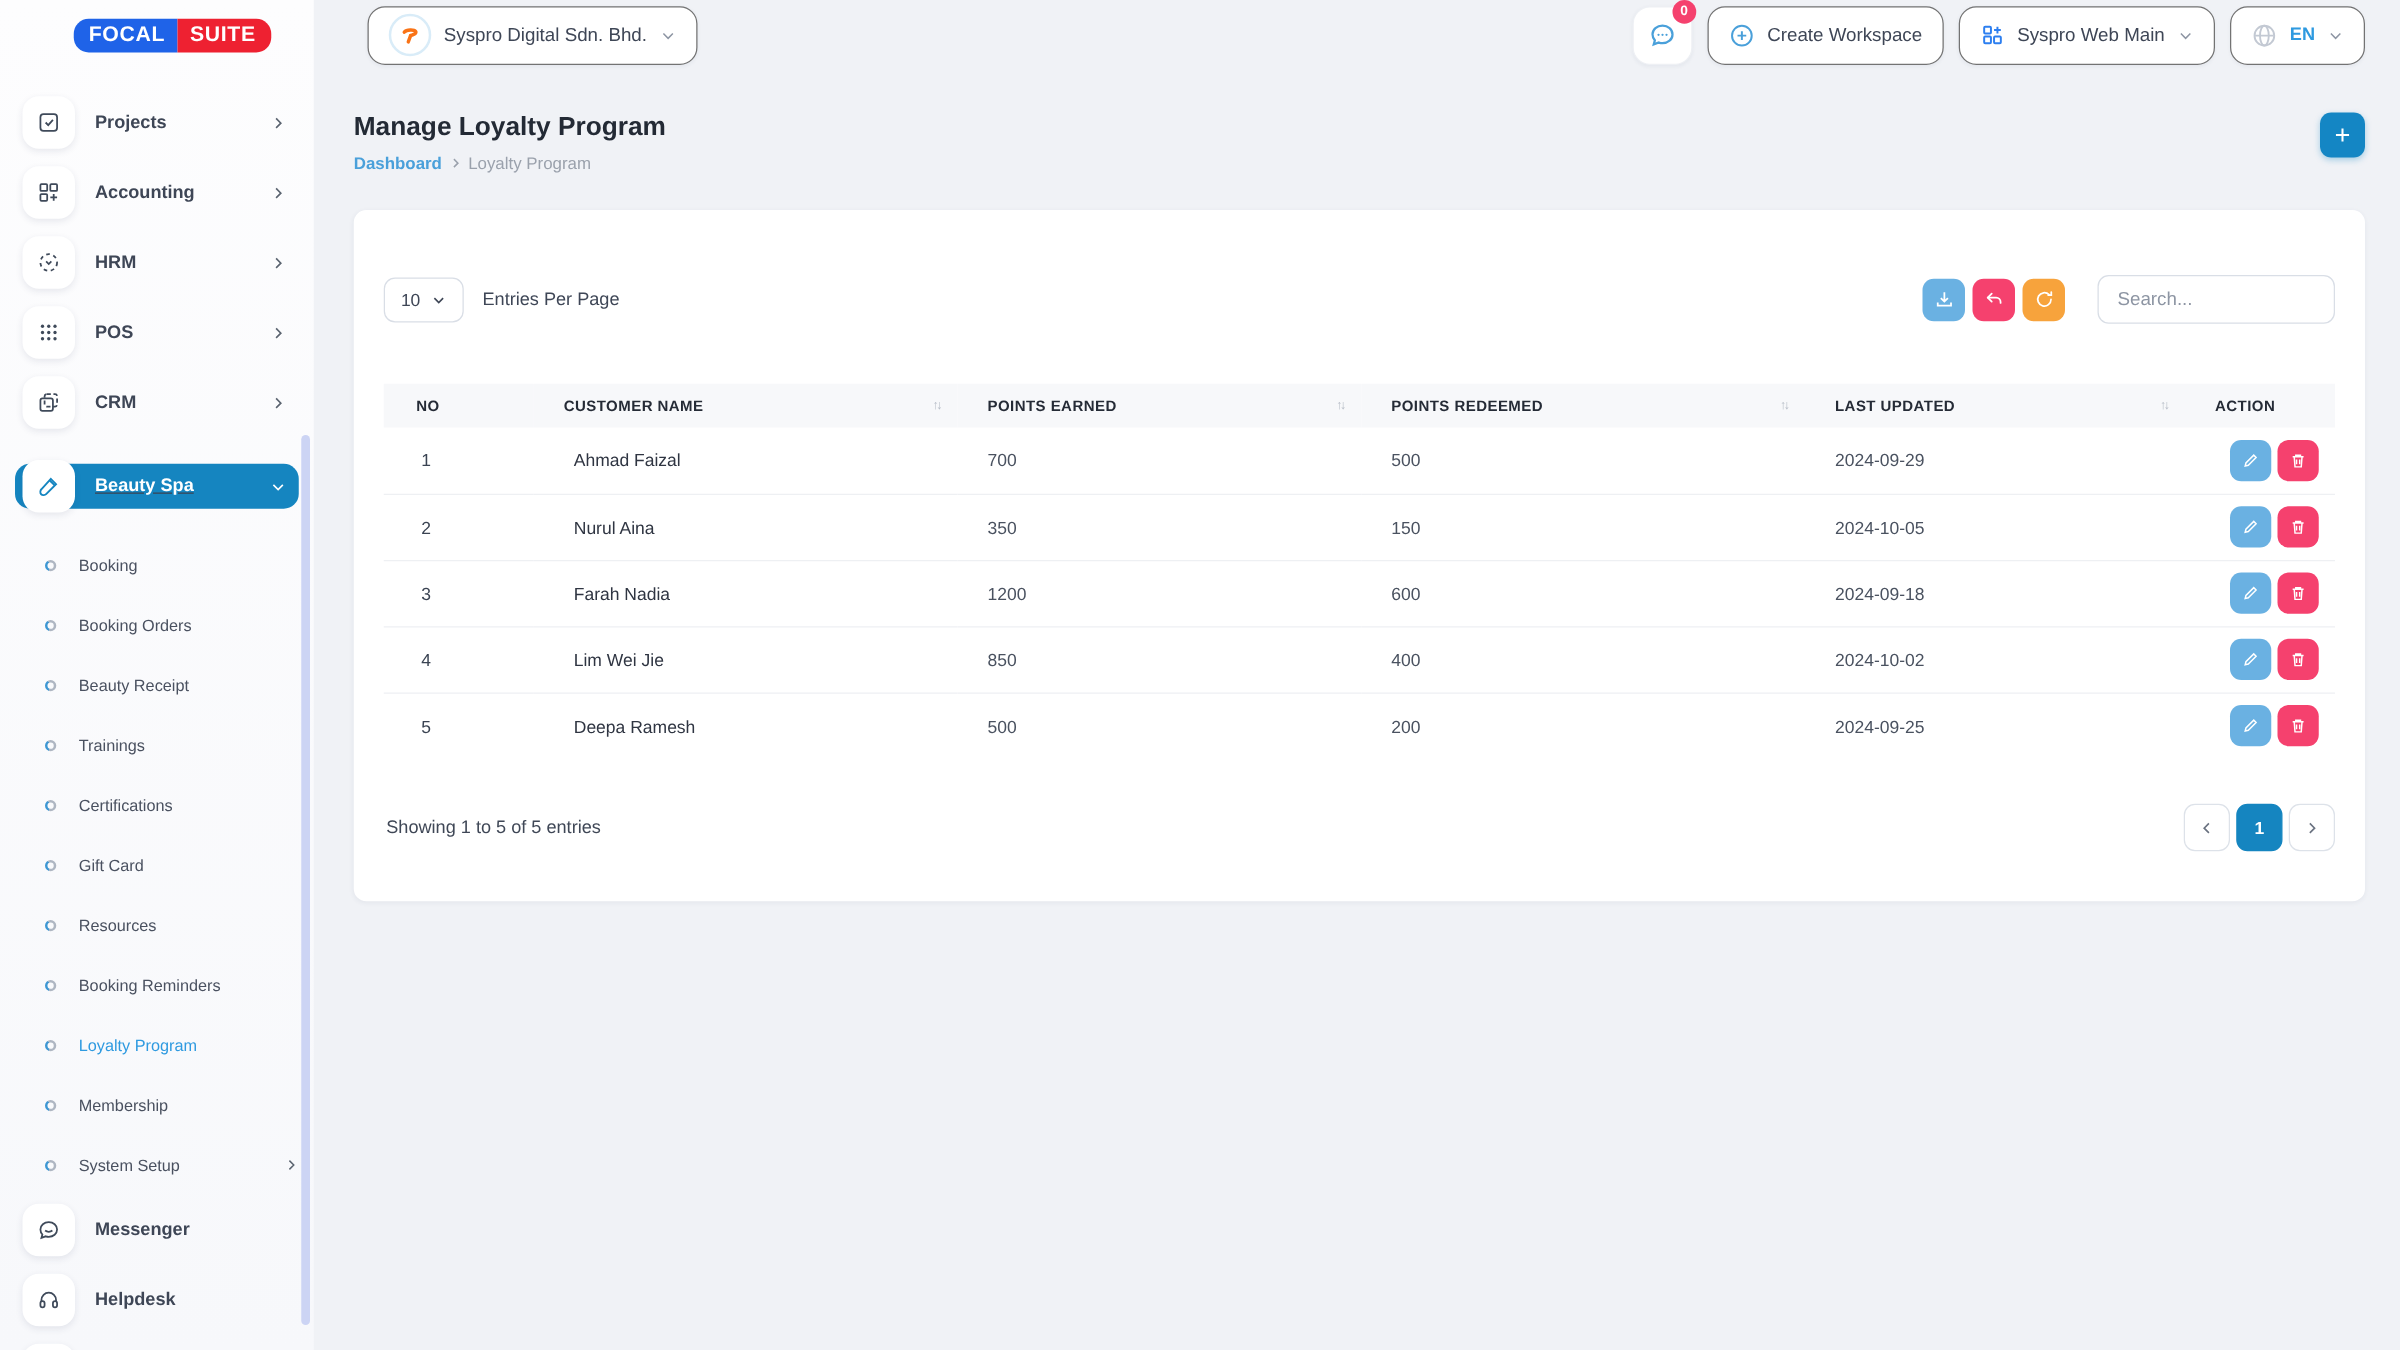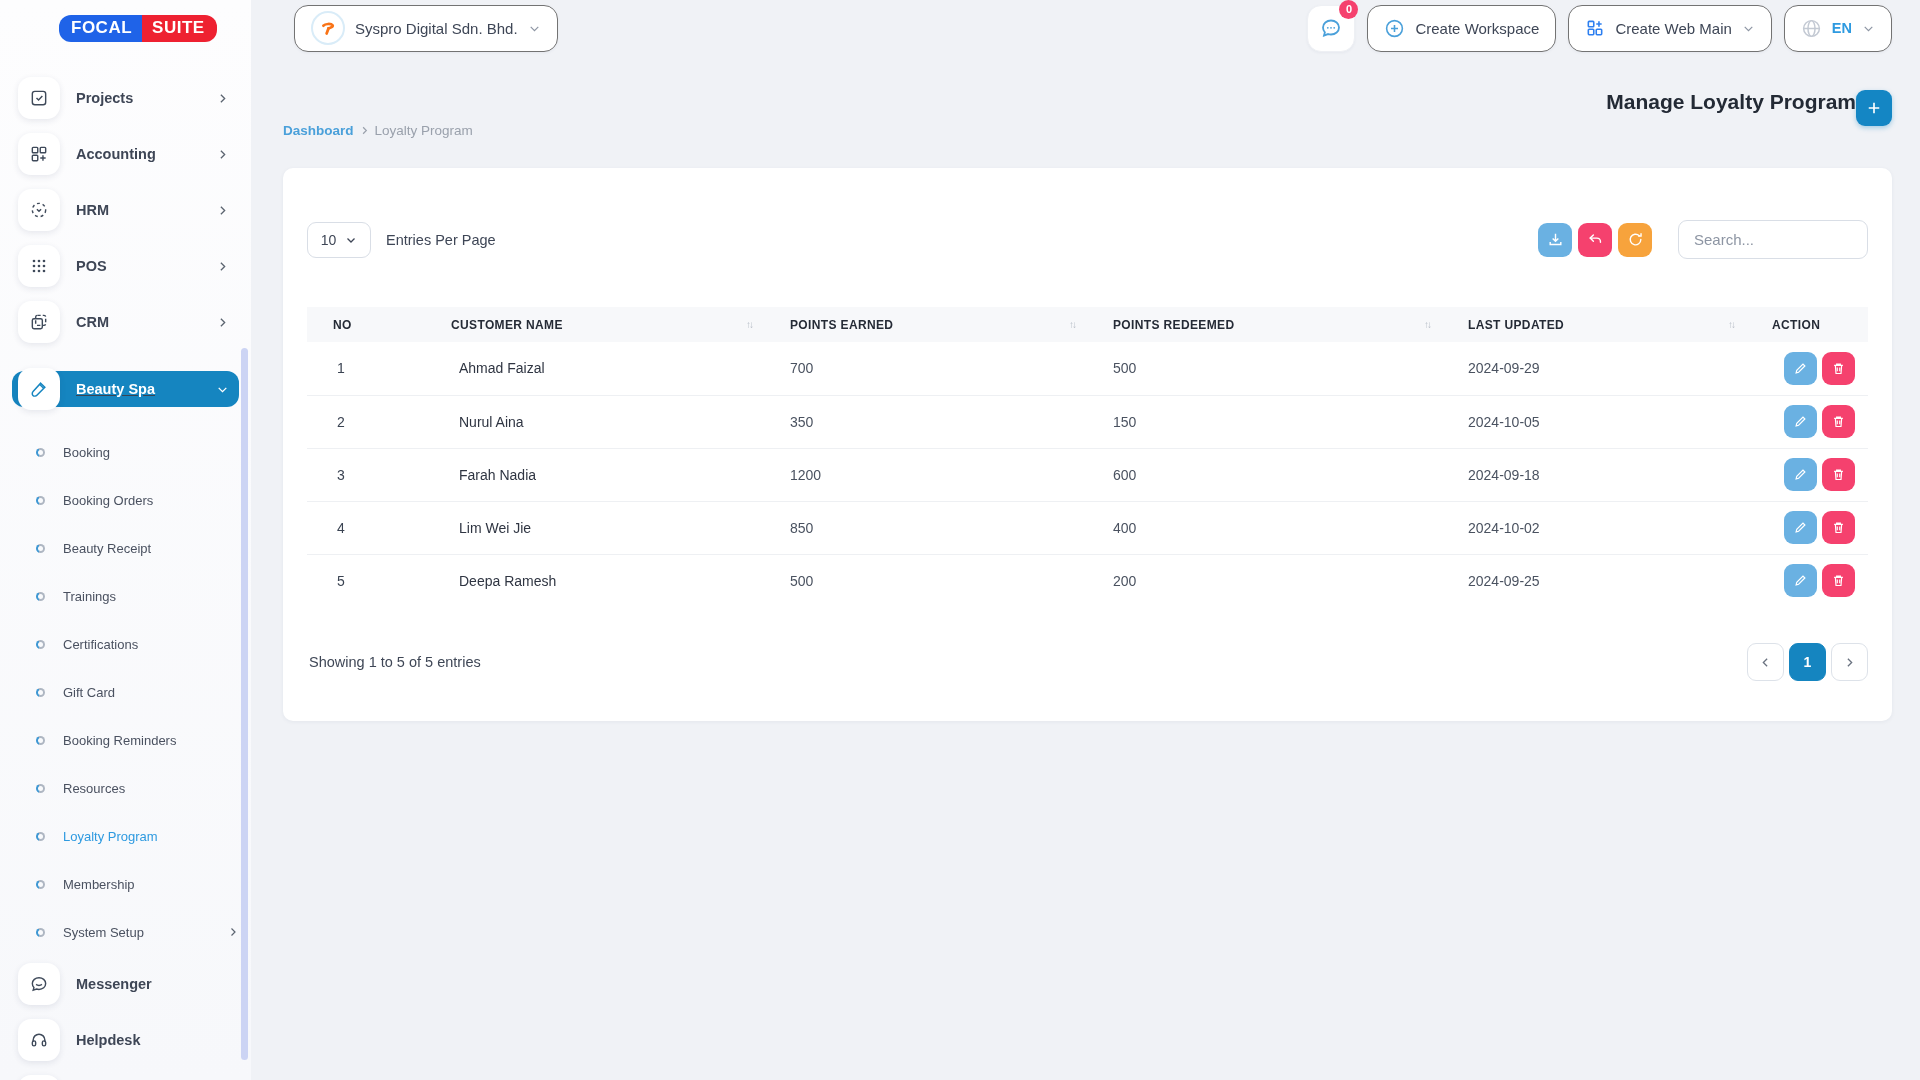--- a/index.html
+++ b/index.html
@@ -51,21 +51,21 @@
   .icon-btn { position:relative; width:48px; height:47px; background:#fff; border:1px solid #eef0f4;
     border-radius:14px; display:flex; align-items:center; justify-content:center;
     color:#4aa0da; box-shadow:0 1px 3px rgba(35,50,90,.05); cursor:pointer; }
   .badge { position:absolute; top:-6px; right:-4px; min-width:19px; height:19px; border-radius:10px;
     background:#f5416e; color:#fff; font-size:11px; font-weight:bold;
     display:flex; align-items:center; justify-content:center; padding:0 5px; }
   .lang-label { font-size:14.5px; font-weight:bold; color:#2e9ae0; }
   .chev { color:#8d95a3; display:flex; }
   
   .page { flex:1; padding:34px 28px 0 32px; }
-  .page-head { display:flex; align-items:flex-start;text-align:right; }
+  .page-head { display:flex; align-items:flex-start; }
   .head-left { flex:1; }
   .page-title { font-size:21px; font-weight:bold; color:#232a35; }
   .breadcrumb { display:flex; align-items:center; gap:5px; margin-top:9px; font-size:13.5px; }
   .bc-link { color:#4aa0da; font-weight:600; cursor:pointer; }
   .bc-sep { color:#9aa1ac; display:flex; }
   .bc-current { color:#9aa1ac; }
   .add-btn { width:36px; height:36px; background:#1486c4; border:none; border-radius:9px;
     color:#fff; display:flex; align-items:center; justify-content:center; cursor:pointer;
     box-shadow:0 2px 5px rgba(20,134,196,.35); }
   
@@ -240,25 +240,25 @@
     <div class="sub-item">
       <span class="bullet"></span>
       <span class="sub-label">Certifications</span>
     </div>
     <div class="sub-item">
       <span class="bullet"></span>
       <span class="sub-label">Gift Card</span>
     </div>
     <div class="sub-item">
       <span class="bullet"></span>
+      <span class="sub-label">Resources</span>
+    </div>
+    <div class="sub-item">
+      <span class="bullet"></span>
       <span class="sub-label">Booking Reminders</span>
-    </div>
-    <div class="sub-item">
-      <span class="bullet"></span>
-      <span class="sub-label">Resources</span>
     </div>
     <div class="sub-item active">
       <span class="bullet"></span>
       <span class="sub-label">Loyalty Program</span>
     </div>
     <div class="sub-item">
       <span class="bullet"></span>
       <span class="sub-label">Membership</span>
     </div>
     <div class="sub-item">
@@ -353,21 +353,21 @@
 
     <div class="pill">
       <span class="chev" style="color:#2d7ff0">
         <svg width="20" height="20" viewBox="0 0 24 24" fill="none" stroke="currentColor" stroke-width="1.9">
             <rect x="4" y="4" width="6.5" height="6.5" rx="1"></rect>
             <rect x="4" y="13.5" width="6.5" height="6.5" rx="1"></rect>
             <rect x="13.5" y="13.5" width="6.5" height="6.5" rx="1"></rect>
             <path d="M16.75 4v6.5M13.5 7.25H20"></path>
           </svg>
       </span>
-      <span class="pill-label">Create Web Main</span>
+      <span class="pill-label">Syspro Web Main</span>
       <span class="chev">
           <svg width="13" height="13" viewBox="0 0 24 24" fill="none" stroke="currentColor" stroke-width="2.2">
             <path d="M5 9l7 7 7-7"></path>
           </svg>
         </span>
     </div>
 
     <div class="pill">
       <span class="chev" style="color:#c3c9d3">
         <svg width="21" height="21" viewBox="0 0 24 24" fill="none" stroke="currentColor" stroke-width="1.7">

